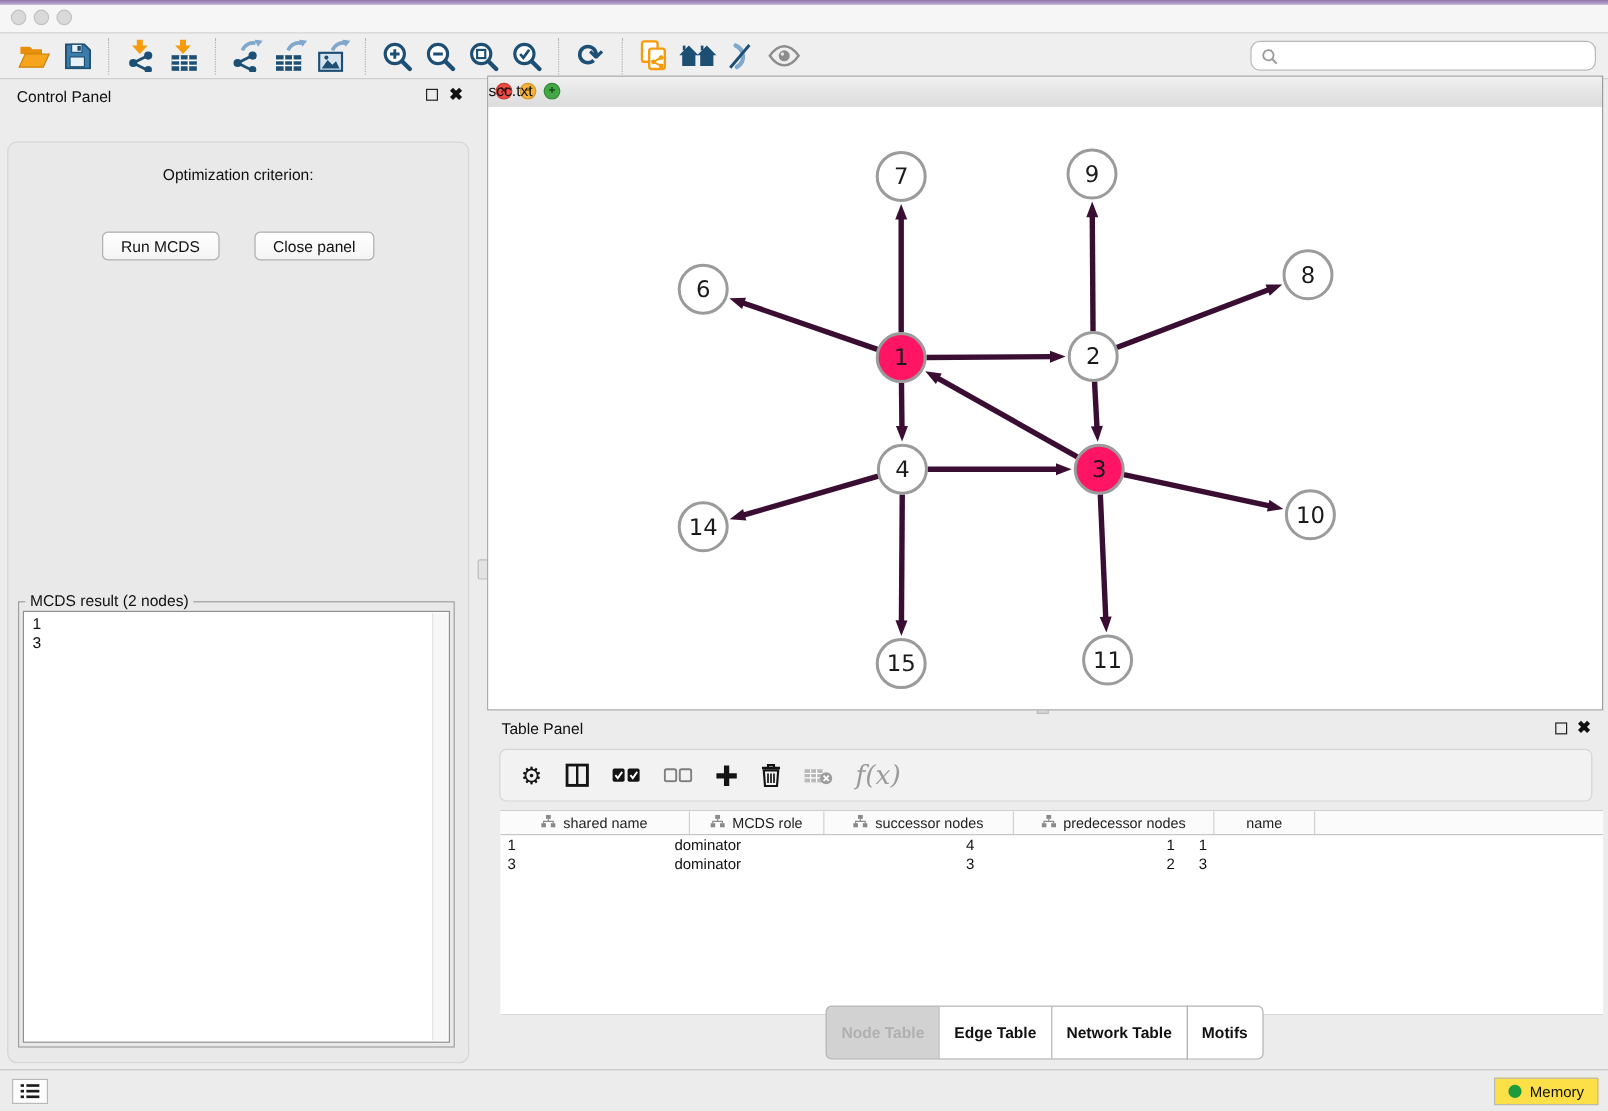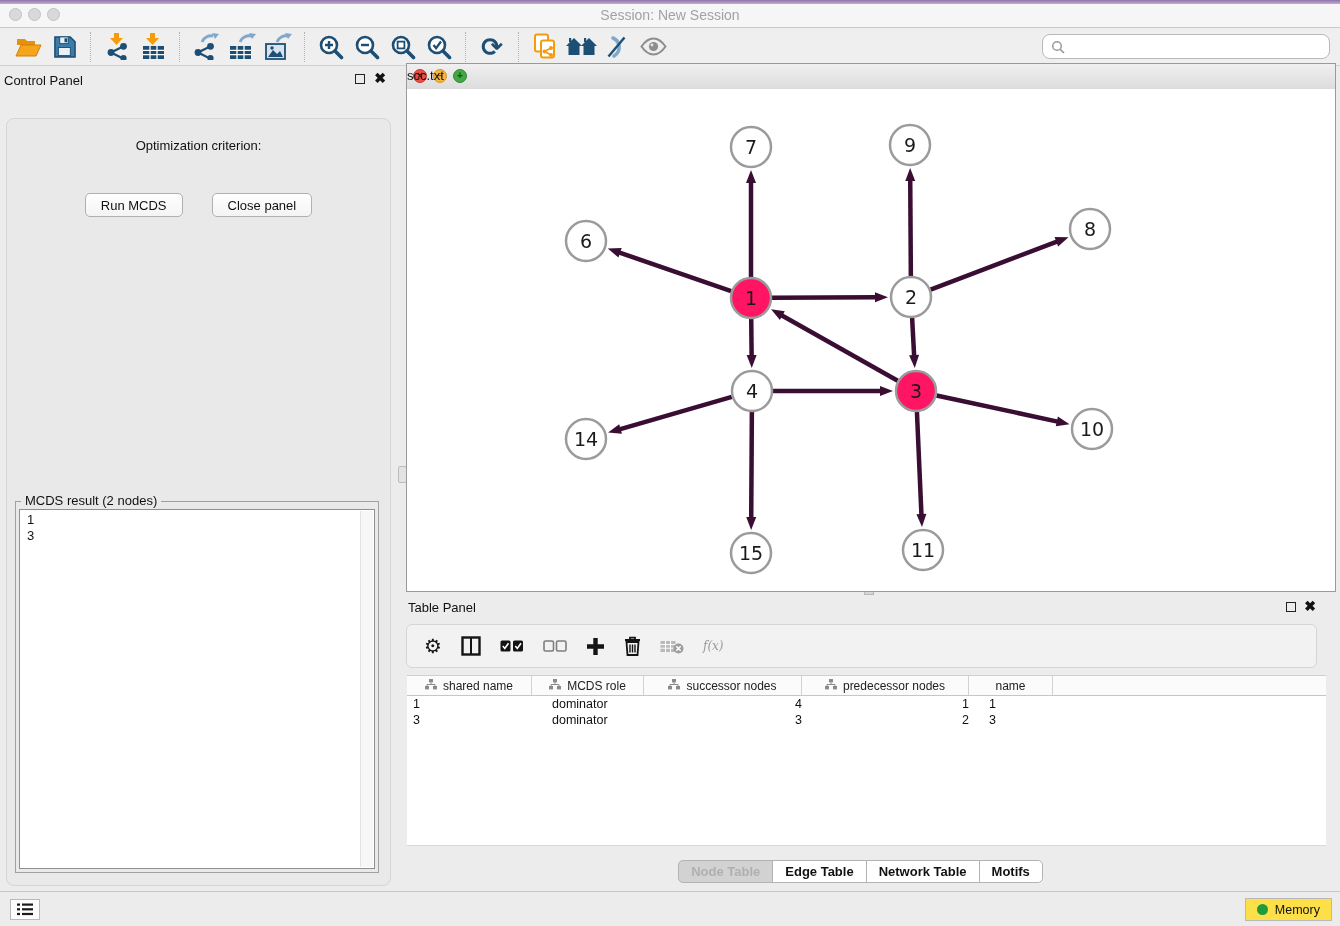--- a/index.html
+++ b/index.html
@@ -24,21 +24,21 @@
   .tsep{width:0;height:30px;border-left:1px dotted #b2b2b2;margin:0 8px;flex:0 0 auto;}
   .refresh-glyph{font-size:26px;font-weight:bold;color:#1d4e74;
                  font-family:"DejaVu Sans",sans-serif;line-height:1;}
   .searchbox{margin-left:auto;width:288px;height:25px;background:#fff;border:1px solid #b9b9b9;
              border-radius:8px;display:flex;align-items:center;padding:0 8px;box-sizing:border-box;}
   .searchbox input{border:none;outline:none;flex:1;font-size:13px;background:transparent;margin-left:6px;
                    font-family:"Liberation Sans",sans-serif;}
 
   
   .control-panel{position:absolute;top:66px;left:0;width:397px;height:824px;}
-  .cp-title{position:absolute;top:7px;left:4px;font-size:13px;color:#111;}
+  .cp-title{position:absolute;top:7px;left:14px;font-size:13px;color:#111;}
   .cp-float{position:absolute;top:8px;right:32px;width:10px;height:10px;border:1.5px solid #222;box-sizing:border-box;}
   .cp-close{position:absolute;top:4px;right:11px;font-size:14px;font-weight:bold;color:#111;line-height:16px;}
   .cp-tabs{position:absolute;top:30px;left:0;right:0;display:flex;justify-content:center;}
   .cp-tab{border:1px solid #b2b2b2;background:#fff;font-size:13px;padding:3px 13px;margin-left:-1px;color:#111;}
   .cp-tab.active{background:#e3e3e3;color:#b8b8b8;border-radius:6px 6px 0 0;border-bottom-color:#e3e3e3;}
   .cp-card{position:absolute;top:52px;left:6px;right:6px;bottom:4px;background:#e9e9e9;
            border:1px solid #d5d5d5;border-radius:8px;}
   .cp-opt-label{position:absolute;top:19px;left:0;width:100%;text-align:center;font-size:13px;color:#111;}
   .cp-select{position:absolute;top:41px;left:38px;right:40px;height:23px;background:#fff;
              border:1px solid #b3b3b3;border-radius:5px;font-size:13px;color:#111;
@@ -68,41 +68,41 @@
   .nf-lights{position:absolute;top:5px;left:6px;display:flex;gap:6px;}
   .nf-btn{width:14px;height:14px;border-radius:50%;font-size:10px;line-height:12px;text-align:center;
           font-weight:bold;box-sizing:border-box;}
   .nf-btn.close{background:#ee4d43;border:1px solid #c33a32;color:#6d100c;}
   .nf-btn.min{background:#f6b43d;border:1px solid #d5952a;color:#7d540e;}
   .nf-btn.max{background:#43a844;border:1px solid #35883a;color:#154c18;}
   .nf-title{position:absolute;top:4px;left:0;right:0;font-size:13px;color:#111;}
   .nf-canvas{position:absolute;top:25px;left:0;right:0;bottom:0;background:#fff;}
 
   
-  .table-panel{position:absolute;left:396px;top:595px;width:930px;height:297px;}
+  .table-panel{position:absolute;left:406px;top:595px;width:930px;height:297px;}
   .tp-title{position:absolute;top:5px;left:12px;font-size:13px;color:#111;}
   .tp-float{position:absolute;top:7px;right:30px;width:10px;height:10px;border:1.5px solid #222;box-sizing:border-box;}
   .tp-close{position:absolute;top:3px;right:10px;font-size:14px;font-weight:bold;color:#111;line-height:16px;}
   .tp-toolbar{position:absolute;top:29px;left:10px;right:9px;height:44px;background:#f2f2f2;
               border:1px solid #d5d5d5;border-radius:6px;display:flex;align-items:center;
               gap:19px;padding:0 17px;box-sizing:border-box;}
   .ticon{display:flex;align-items:center;justify-content:center;}
   .gear-glyph{font-size:20px;color:#141414;font-family:"DejaVu Sans",sans-serif;line-height:1;}
-  .fx-glyph{font-size:12px;color:#9a9a9a;font-family:"DejaVu Serif",serif;font-style:italic;}
+  .fx-glyph{font-size:22px;color:#9a9a9a;font-family:"DejaVu Serif",serif;font-style:italic;}
   .tp-table{position:absolute;top:80px;left:11px;right:0;bottom:46px;background:#fff;
             border-top:1px solid #cfcfcf;border-bottom:1px solid #d9d9d9;overflow:hidden;}
   .tp-header{display:flex;height:19px;background:#fbfbfb;border-bottom:1px solid #c6c6c6;}
   .tp-hcell{display:flex;align-items:center;justify-content:center;gap:6px;font-size:12px;color:#222;
             border-right:1px solid #d2d2d2;box-sizing:border-box;flex:0 0 auto;}
   .tp-row{display:flex;height:16px;font-size:12.5px;color:#111;align-items:center;}
   .tp-cell{box-sizing:border-box;padding:0 6px;white-space:nowrap;overflow:hidden;flex:0 0 auto;}
   .al{text-align:left;} .ar{text-align:right;padding-right:14px;}
   .tp-tabs{position:absolute;bottom:9px;left:0;right:0;display:flex;justify-content:center;}
   .tp-tab{border:1px solid #b3b3b3;background:#fff;font-size:13px;font-weight:bold;color:#111;
-          padding:3px 12px;margin-left:-1px;}
+          padding:14px 12px;margin-left:-1px;}
   .tp-tab:first-child{border-radius:5px 0 0 5px;}
   .tp-tab:last-child{border-radius:0 5px 5px 0;}
   .tp-tab.active{background:#d2d2d2;color:#b0b0b0;}
 
   
   .status-bar{position:absolute;left:0;right:0;bottom:0;height:34px;background:#ececec;border-top:1px solid #c6c6c6;}
   .sb-left-btn{position:absolute;left:10px;top:7px;width:30px;height:21px;background:#fdfdfd;
                border:1px solid #b9b9b9;display:flex;align-items:center;justify-content:center;box-sizing:border-box;}
   .sb-memory{position:absolute;right:8px;top:6px;height:23px;background:#fde047;border:1px solid #b9b9b9;
              display:flex;align-items:center;gap:7px;padding:0 11px;font-size:12.5px;color:#111;box-sizing:border-box;}
@@ -113,21 +113,20 @@
 
 <div id="app">
 
   <div class="titlebar">
     <div class="titlebar-accent"></div>
     <div class="lights">
       <div class="light"></div>
       <div class="light"></div>
       <div class="light"></div>
     </div>
-    <div class="tb-title">Session: New Session</div>
   </div>
 
   <div class="toolbar">
     <div class="tbtn">
       <svg width="27" height="22" viewBox="0 0 27 22">
         <path d="M2 3h8l2 2h8v4H2z" fill="#e8900a"></path>
         <path d="M6 9h20l-5 11H1z" fill="#f6a41c" stroke="#cf8005" stroke-width="1"></path>
       </svg>
     </div>
     <div class="tbtn">
@@ -394,21 +393,21 @@
           <path d="M.5 5.6h15M.5 9.2h15M5.5 2v11M10.5 2v11" stroke="#fff" stroke-width="1"></path>
           <circle cx="18.5" cy="9.5" r="5" fill="#9d9d9d"></circle>
           <path d="M16.3 7.3l4.4 4.4M20.7 7.3l-4.4 4.4" stroke="#fff" stroke-width="1.5"></path>
         </svg>
       </span>
       <span class="ticon fx-glyph">f(x)</span>
     </div>
 
     <div class="tp-table">
       <div class="tp-header" id="table-header">
-          <div class="tp-hcell" style="width: 125px; text-align: right;">
+          <div class="tp-hcell" style="width: 158px; text-align: right;">
             <span><svg width="12" height="11" viewBox="0 0 12 11">
                 <rect x="4" y="0" width="4" height="3.4" fill="#8a8a8a"></rect>
                 <path d="M6 3.4v2.1M2 7V5.5h8V7" stroke="#8a8a8a" fill="none"></path>
                 <rect x="0" y="7" width="4" height="3.4" fill="#8a8a8a"></rect>
                 <rect x="8" y="7" width="4" height="3.4" fill="#8a8a8a"></rect>
               </svg></span>
             <span>shared name</span>
           </div>
           <div class="tp-hcell" style="width: 112px;">
             <span><svg width="12" height="11" viewBox="0 0 12 11">

